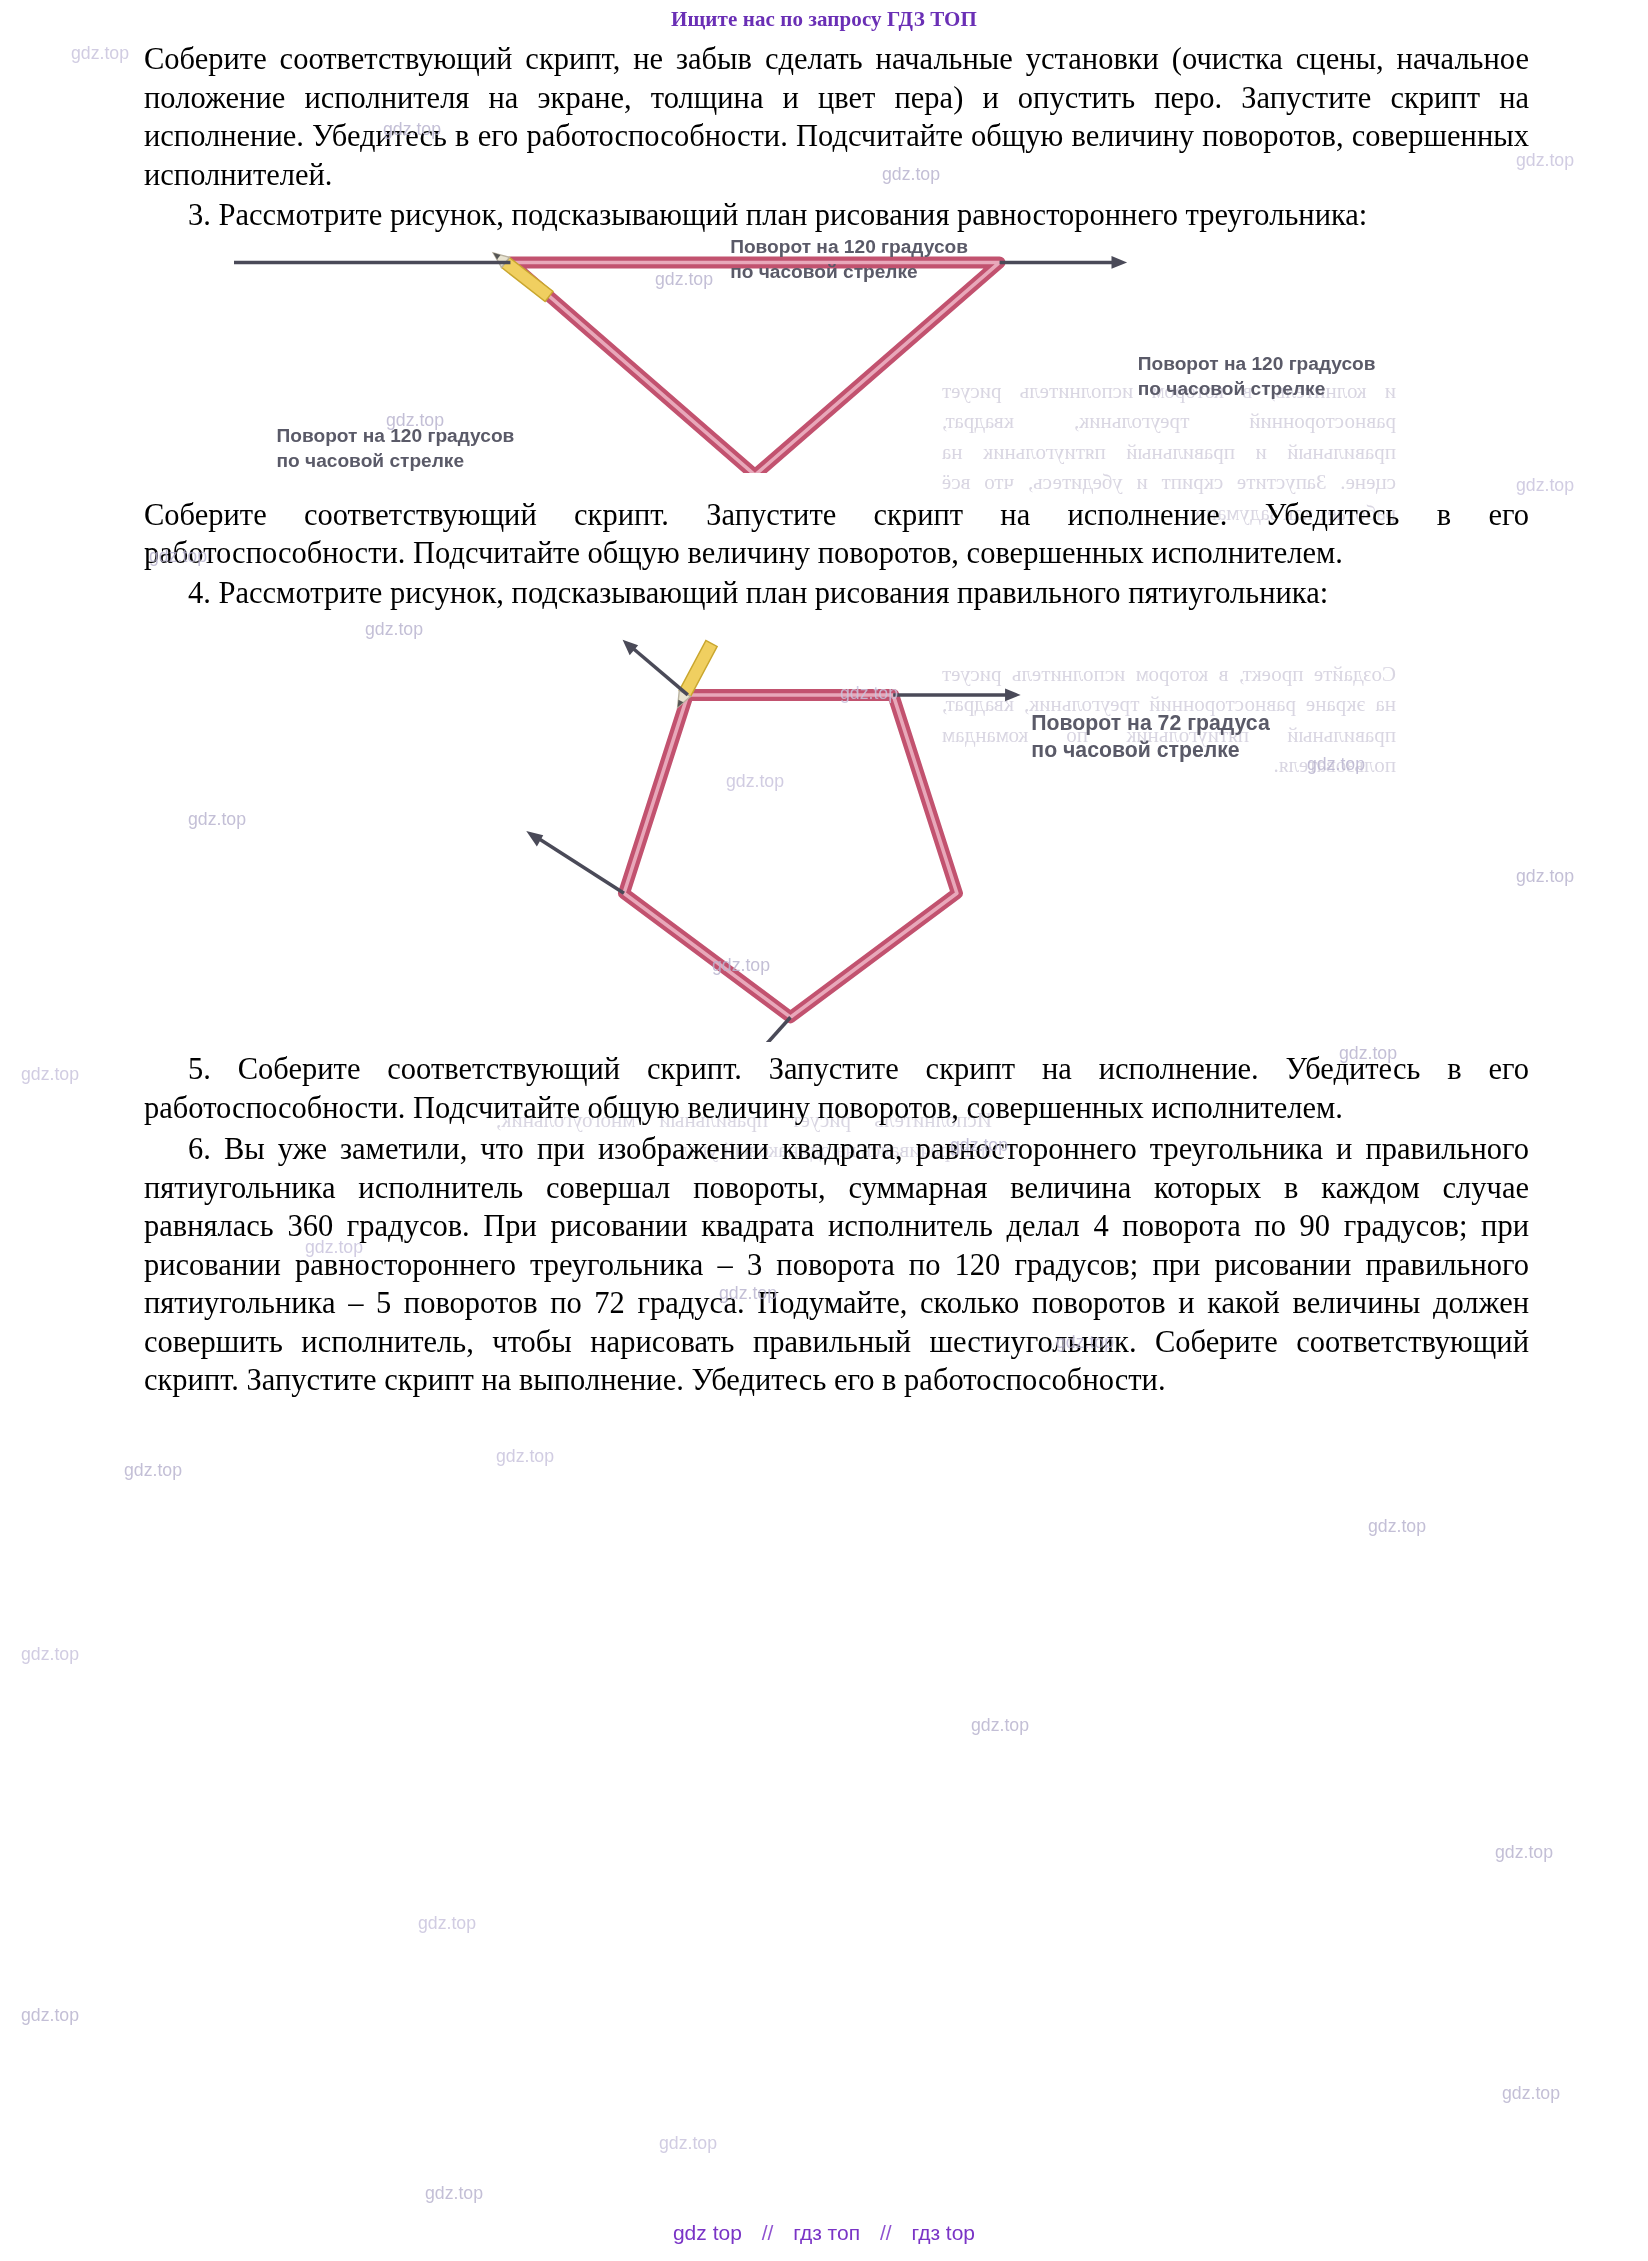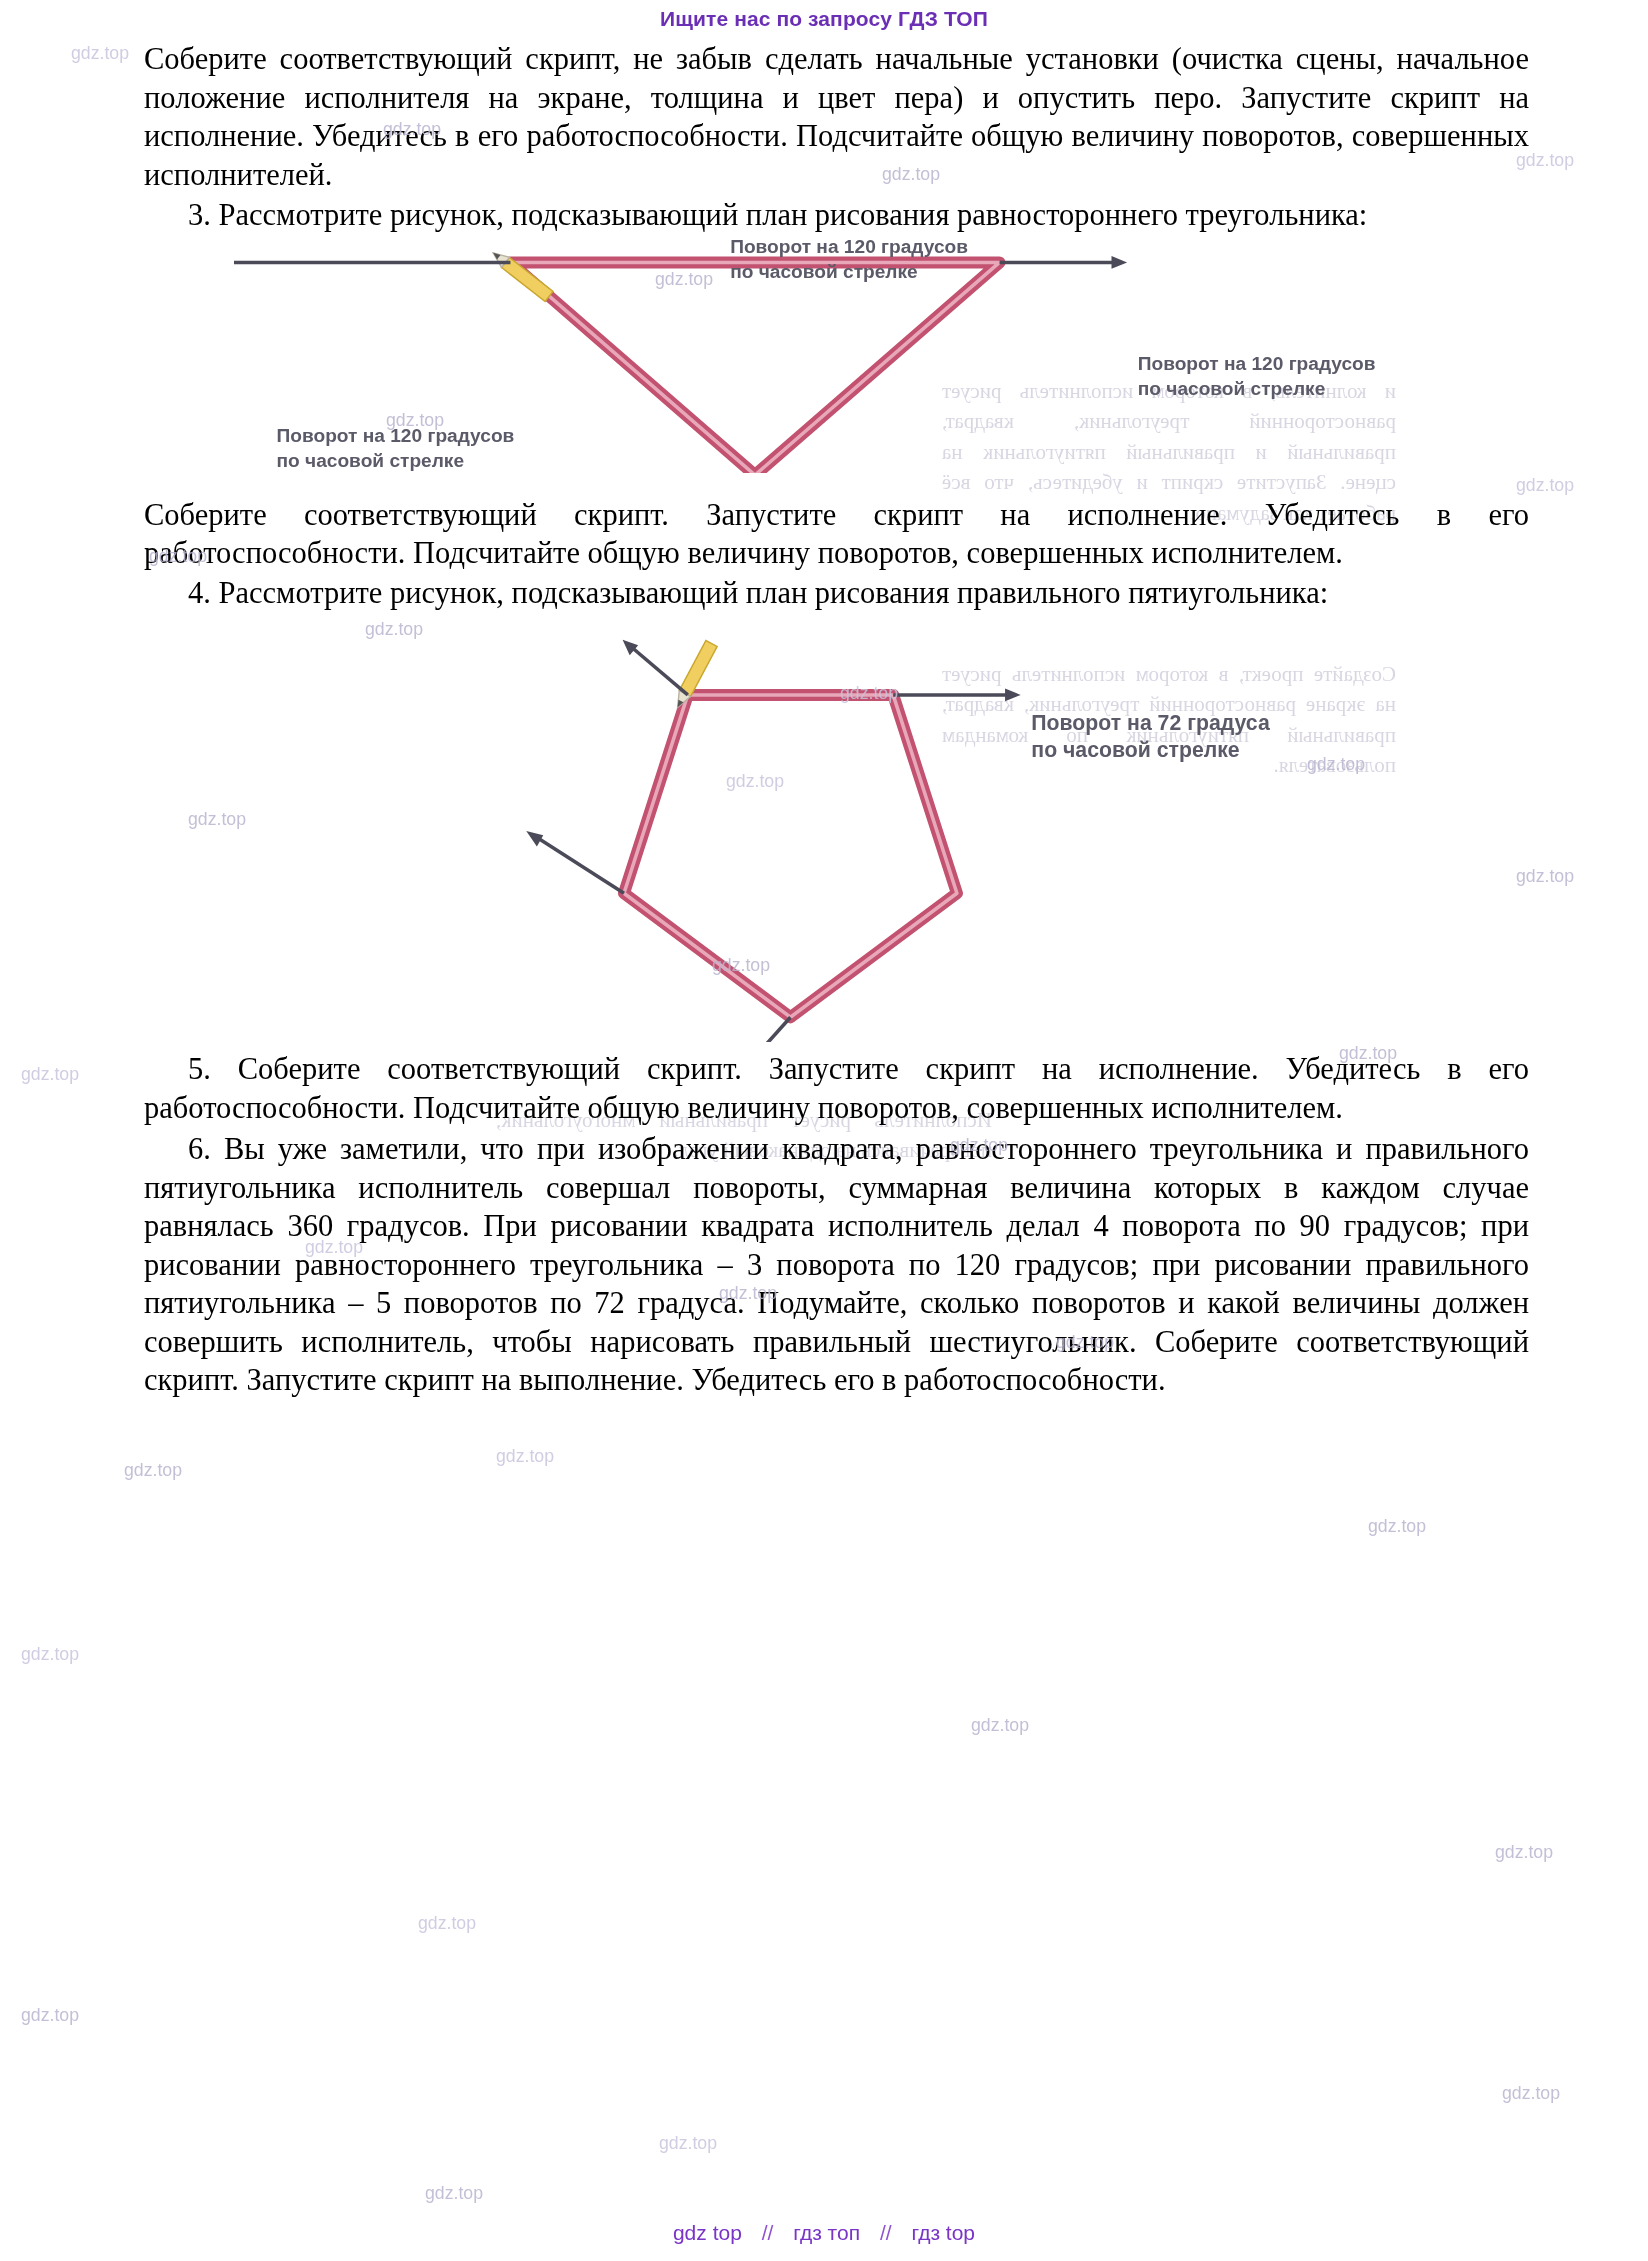--- a/index.html
+++ b/index.html
@@ -21,21 +21,21 @@
     background: #ffffff;
   }
 
   
   .top-banner {
     position: absolute;
     top: 7px;
     left: 0;
     width: 1648px;
     text-align: center;
-    font-family: Liberation Sans, sans-serif;
+    font-family: Liberation Serif, serif;
     font-weight: bold;
     font-size: 21px;
     color: #6a2fb5;
     letter-spacing: 0.1px;
   }
 
   
   .content {
     position: absolute;
     top: 40px;

